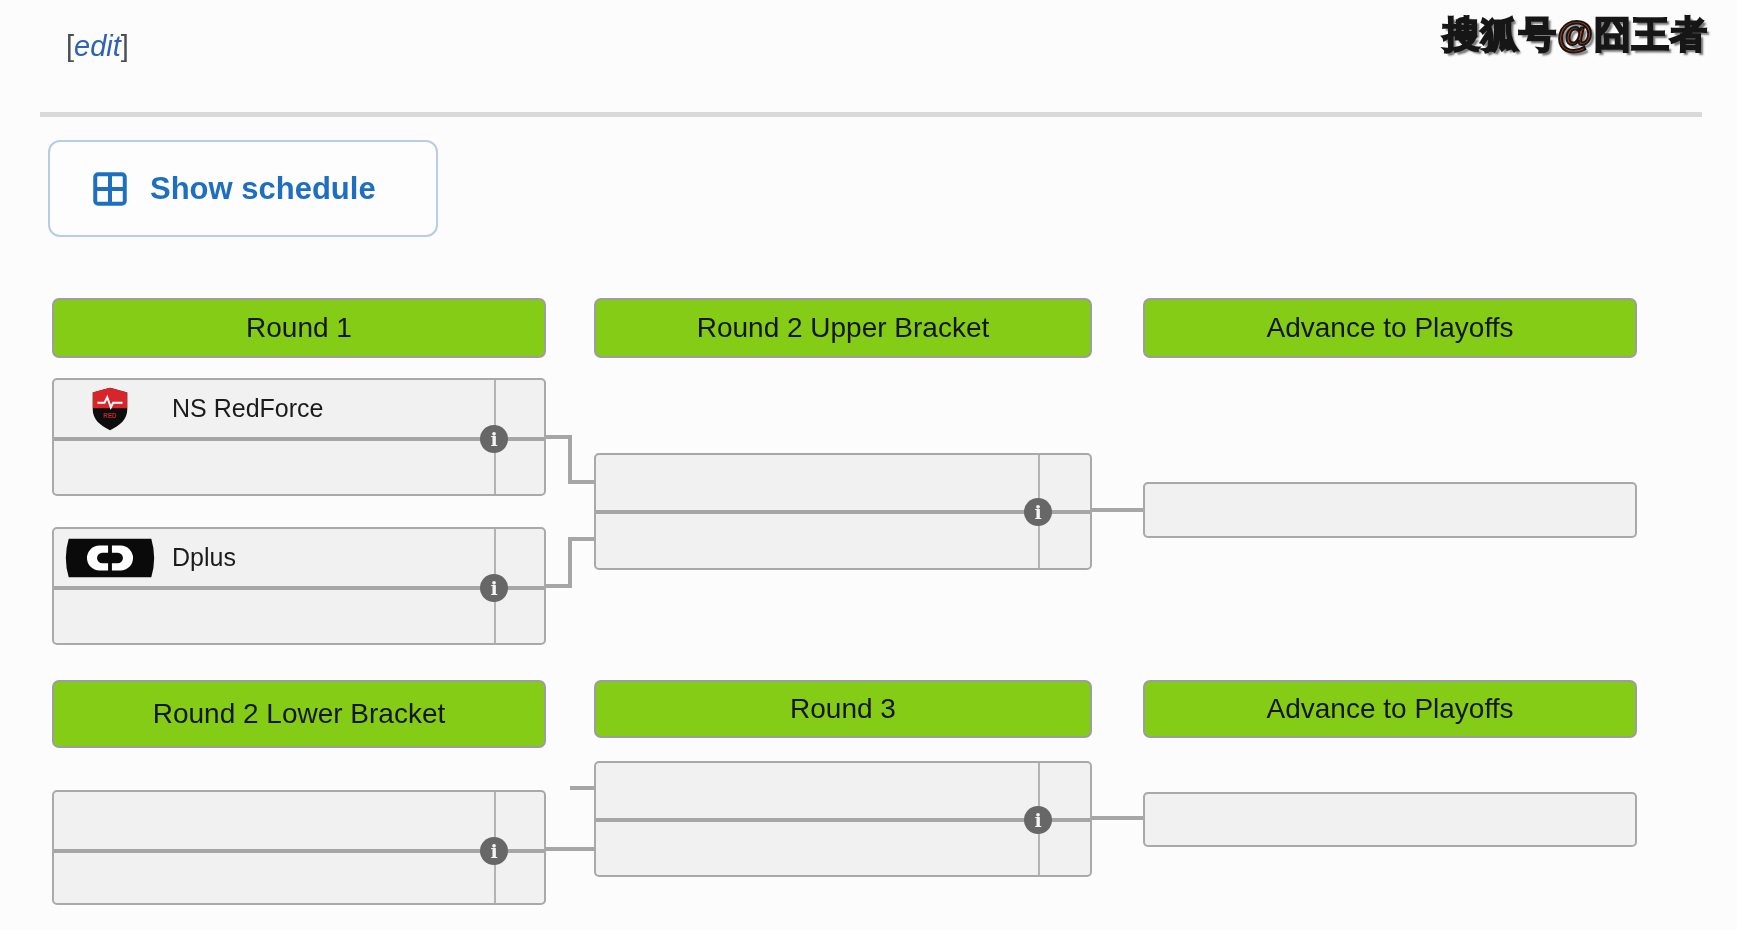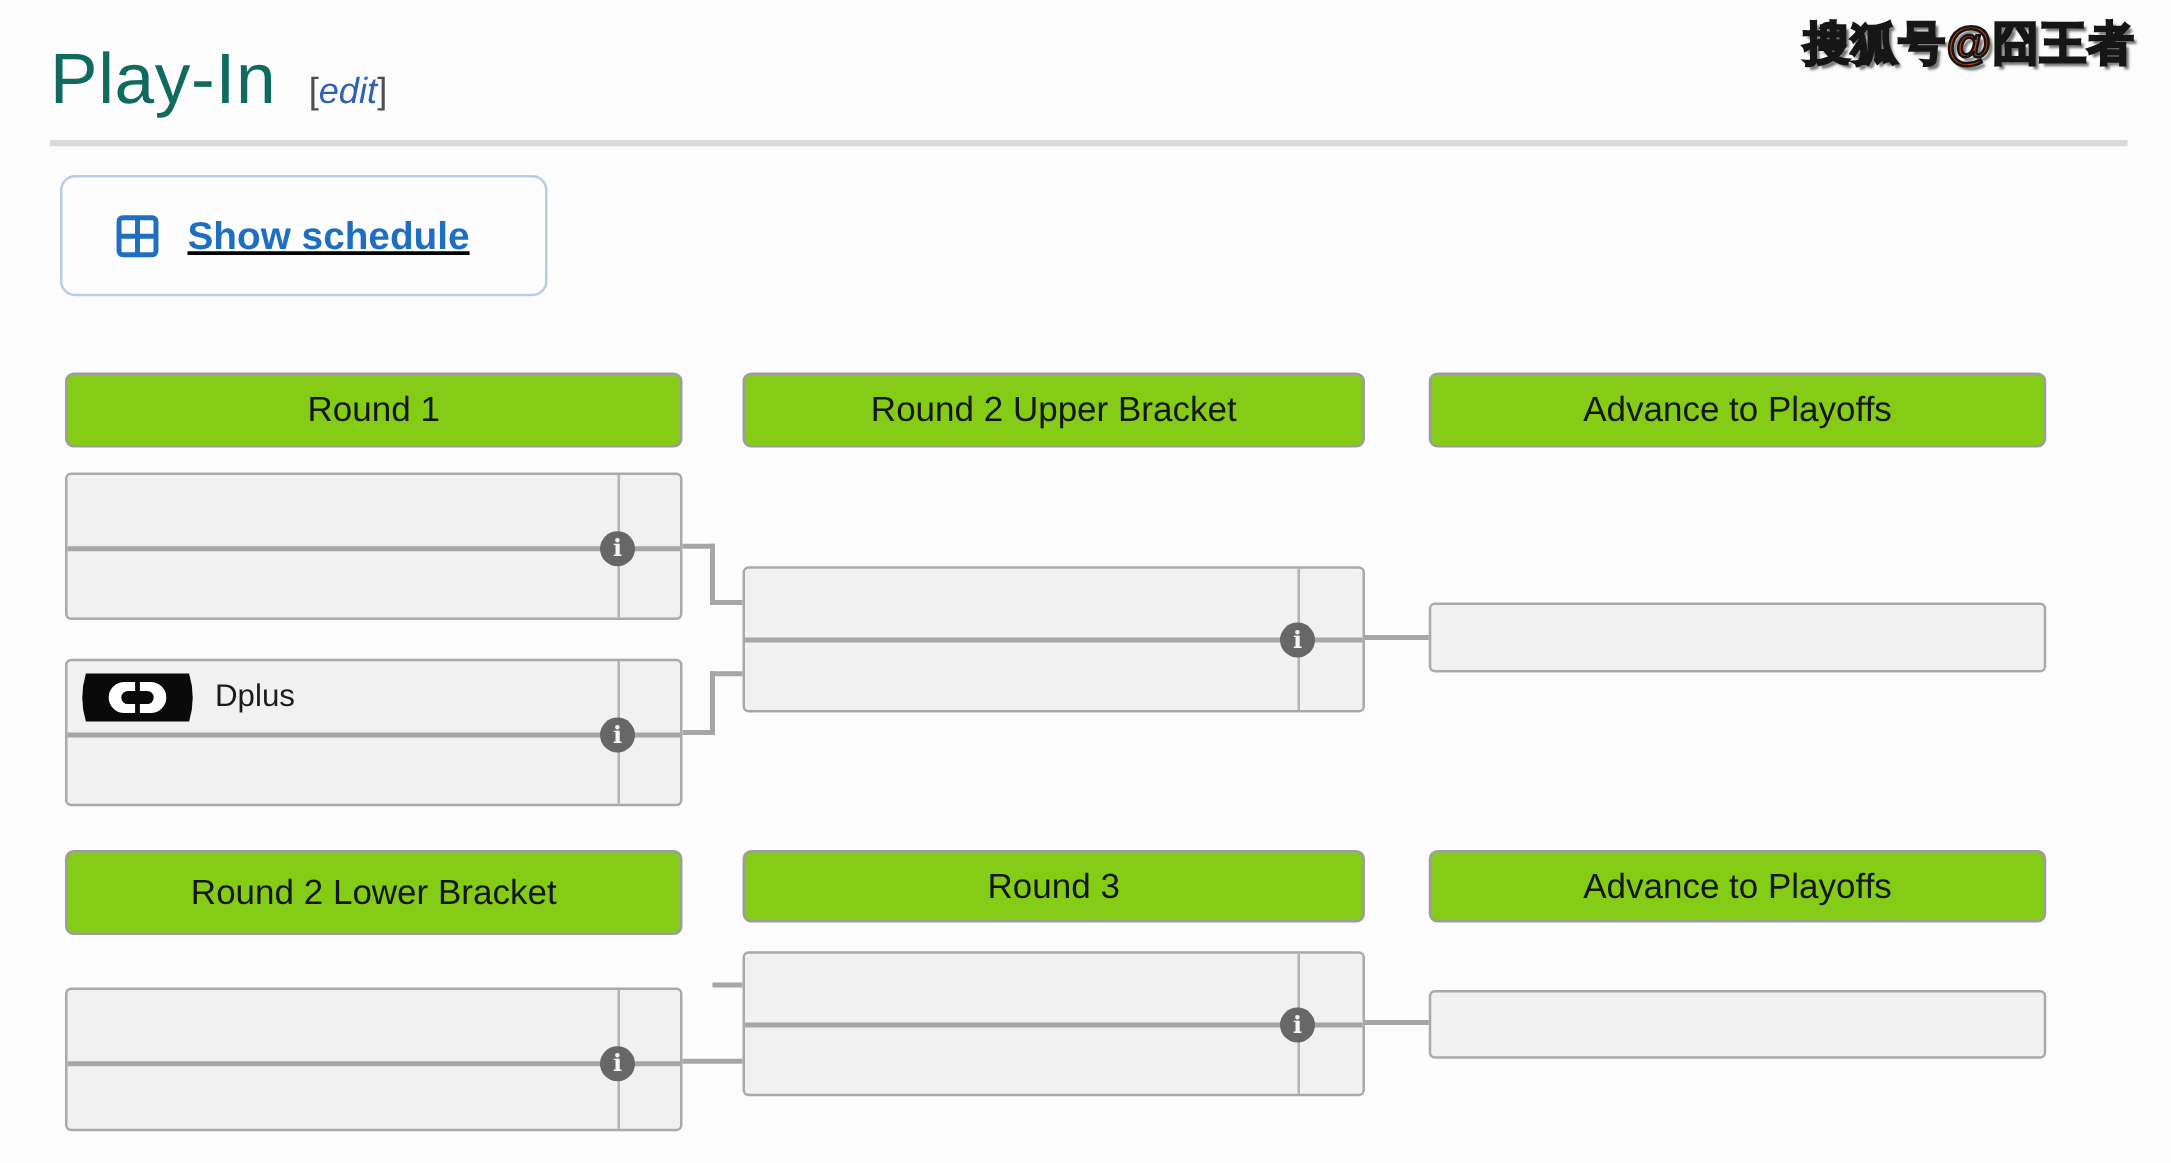--- a/index.html
+++ b/index.html
@@ -14,21 +14,21 @@
   .edit-link { color: #2f62b5; text-decoration: none; cursor: pointer; font-style: italic; }
   .title-rule { position: absolute; left: 40px; top: 112px; width: 1662px; height: 5px; background: #d9d9d9; }
 
   .watermark { position: absolute; left: 1443px; top: 10px; font-size: 37px; font-weight: bold;
                color: #c2410c; -webkit-text-stroke: 2px #161616;
                text-shadow: 3px 3px 2px rgba(0,0,0,0.55); letter-spacing: 1px; white-space: nowrap; }
 
   
   .btn-schedule { position: absolute; left: 48px; top: 140px; width: 390px; height: 97px;
                   background: #fdfdfe; border: 2px solid #b7cde5; border-radius: 12px;
-                  display: flex; align-items: center; padding-left: 42px; cursor: pointer; text-decoration: underline; }
+                  display: flex; align-items: center; padding-left: 42px; cursor: pointer; }
   .btn-schedule .glyph { width: 36px; height: 36px; flex: 0 0 auto; }
   .btn-schedule .lbl { margin-left: 22px; font-size: 31px; font-weight: bold; color: #1f6fc1; }
 
   
   .col-header { position: absolute; height: 60px; background: #84cc16; border: 2px solid #9d9d9d;
                 border-radius: 7px; display: flex; align-items: center; justify-content: center;
                 font-size: 28px; color: #161616; }
   .match { position: absolute; background: #f1f1f1; border: 2px solid #a9a9a9; border-radius: 5px; }
   .team-row { position: absolute; left: 0; width: 100%; display: flex; align-items: center; }
   .logo-slot { width: 112px; display: flex; align-items: center; justify-content: center; flex: 0 0 auto; }
@@ -40,40 +40,55 @@
                font-family: "DejaVu Serif", serif; font-weight: bold; font-size: 19px; cursor: pointer; z-index: 3; }
   .adv-slot { position: absolute; background: #f1f1f1; border: 2px solid #a9a9a9; border-radius: 5px; }
   .conn { position: absolute; background: #a6a6a6; }
 </style>
 </head>
 <body>
 
 <div id="stage">
 
   <div class="title-row">
-    <span class="page-title">Play-In</span>
     <span class="edit-wrap"><span class="edit-bracket">[</span><a class="edit-link">edit</a><span class="edit-bracket">]</span></span>
   </div>
   <div class="title-rule"></div>
   <div class="watermark">搜狐号@囧王者</div>
 
   <div class="btn-schedule">
     <svg class="glyph" viewBox="0 0 100 100">
       <rect x="9" y="9" width="82" height="82" rx="8" fill="none" stroke="#1f6fc1" stroke-width="11"></rect>
       <line x1="50" y1="9" x2="50" y2="91" stroke="#1f6fc1" stroke-width="11"></line>
       <line x1="9" y1="50" x2="91" y2="50" stroke="#1f6fc1" stroke-width="11"></line>
     </svg>
     <span class="lbl">Show schedule</span>
   </div>
 
   <div class="col-header" style="left:52px; top:298px; width:494px;">Round 1</div>
   <div class="col-header" style="left:594px; top:298px; width:498px;">Round 2 Upper Bracket</div>
   <div class="col-header" style="left:1143px; top:298px; width:494px;">Advance to Playoffs</div>
 
   <div class="match" style="left:52px; top:378px; width:494px; height:118px;">
+    <div class="team-row" style="top:0; height:57px;">
+      <span class="logo-slot">
+        <svg width="40" height="44" viewBox="0 0 100 112">
+          <defs>
+              <clipPath id="nsclip">
+                <path d="M50,2 L94,14 V56 C94,82 76,98 50,110 C24,98 6,82 6,56 V14 Z"></path>
+              </clipPath>
+            </defs>
+          <path d="M50,2 L94,14 V56 C94,82 76,98 50,110 C24,98 6,82 6,56 V14 Z" fill="#0d0d0d"></path>
+          <rect x="0" y="0" width="100" height="54" fill="#d8252c" clip-path="url(#nsclip)"></rect>
+          <polyline points="18,40 36,40 43,26 52,52 58,40 82,40" fill="none" stroke="#ffffff" stroke-width="5"></polyline>
+          <text x="50" y="80" font-size="16" font-weight="bold" fill="#c4242b" text-anchor="middle" font-family="Liberation Sans, sans-serif">RED</text>
+        </svg>
+      </span>
+      <span class="team-name">NS RedForce</span>
+    </div>
     <div class="mdivider" style="top:57px;"></div>
     <div class="score-sep" style="left:440px;"></div>
     <div class="info-icon" style="left:426px; top:45px;">i</div>
   </div>
 
   <div class="match" style="left:52px; top:527px; width:494px; height:118px;text-align:center;">
     <div class="team-row" style="top:0; height:57px;">
       <span class="logo-slot">
         <svg width="96" height="48" viewBox="0 0 200 100">
           <path d="M14,10 L186,10 Q198,50 186,90 L14,90 Q2,50 14,10 Z" fill="#0a0a0a"></path>

